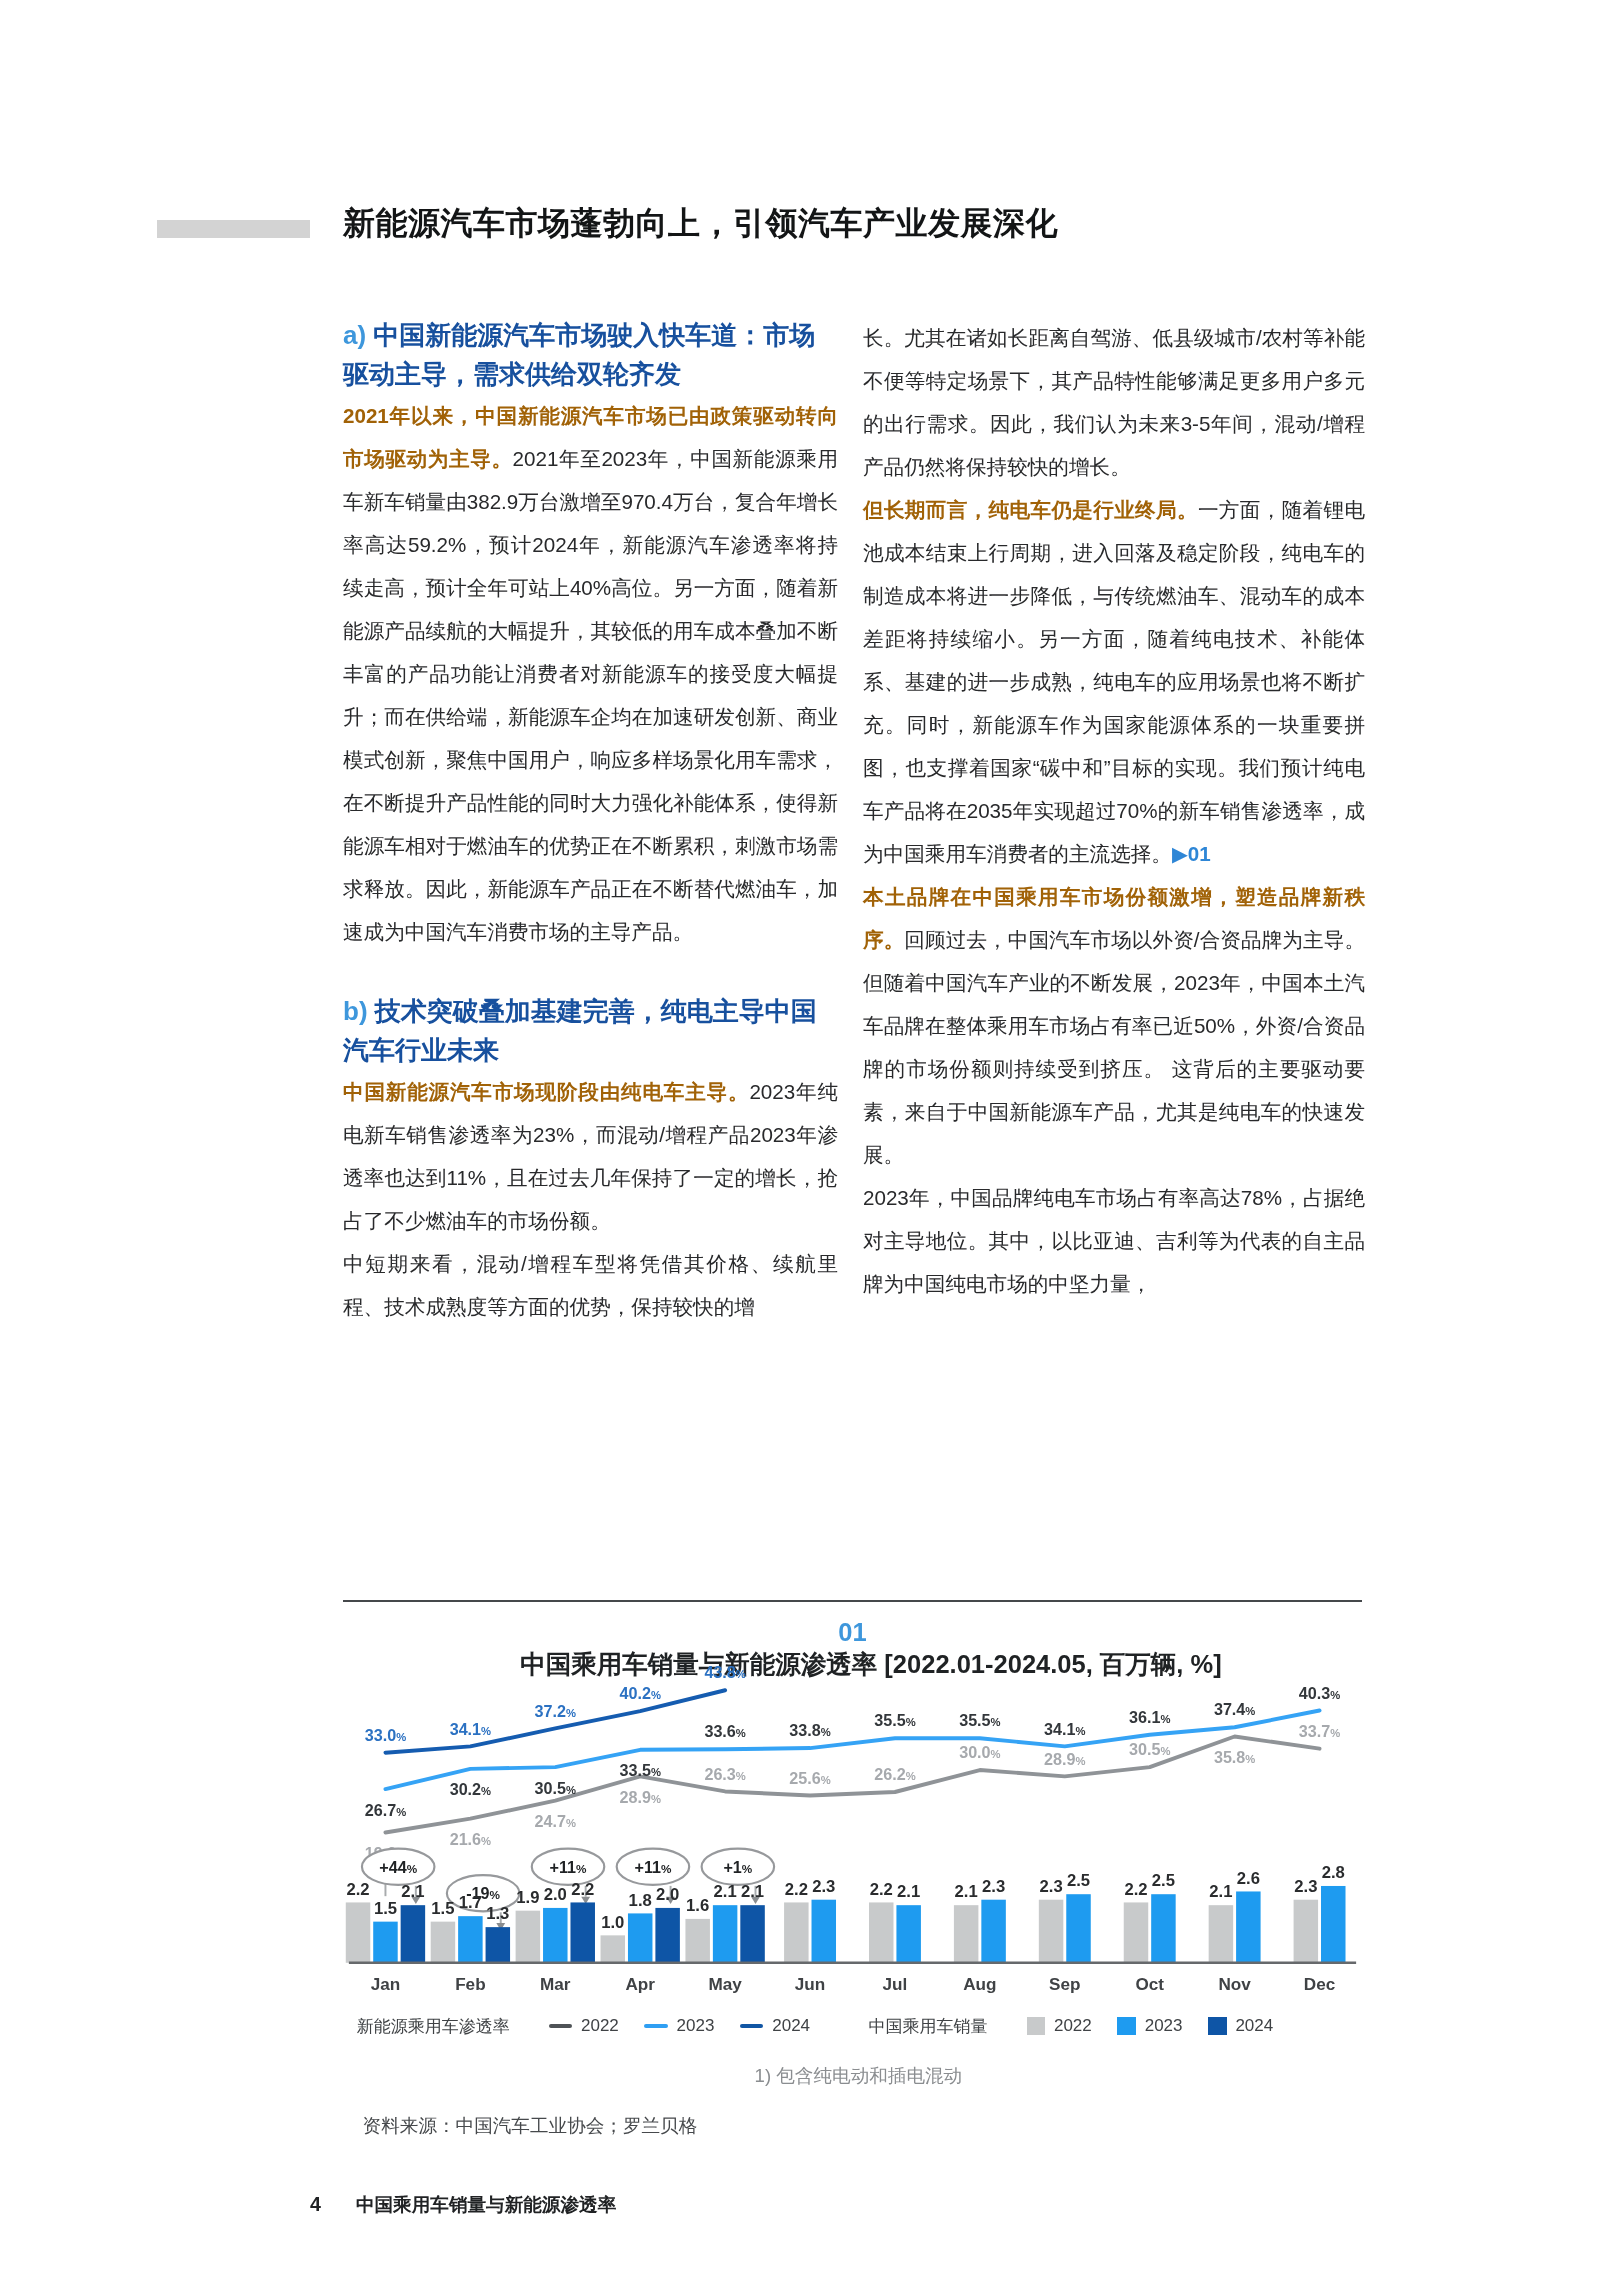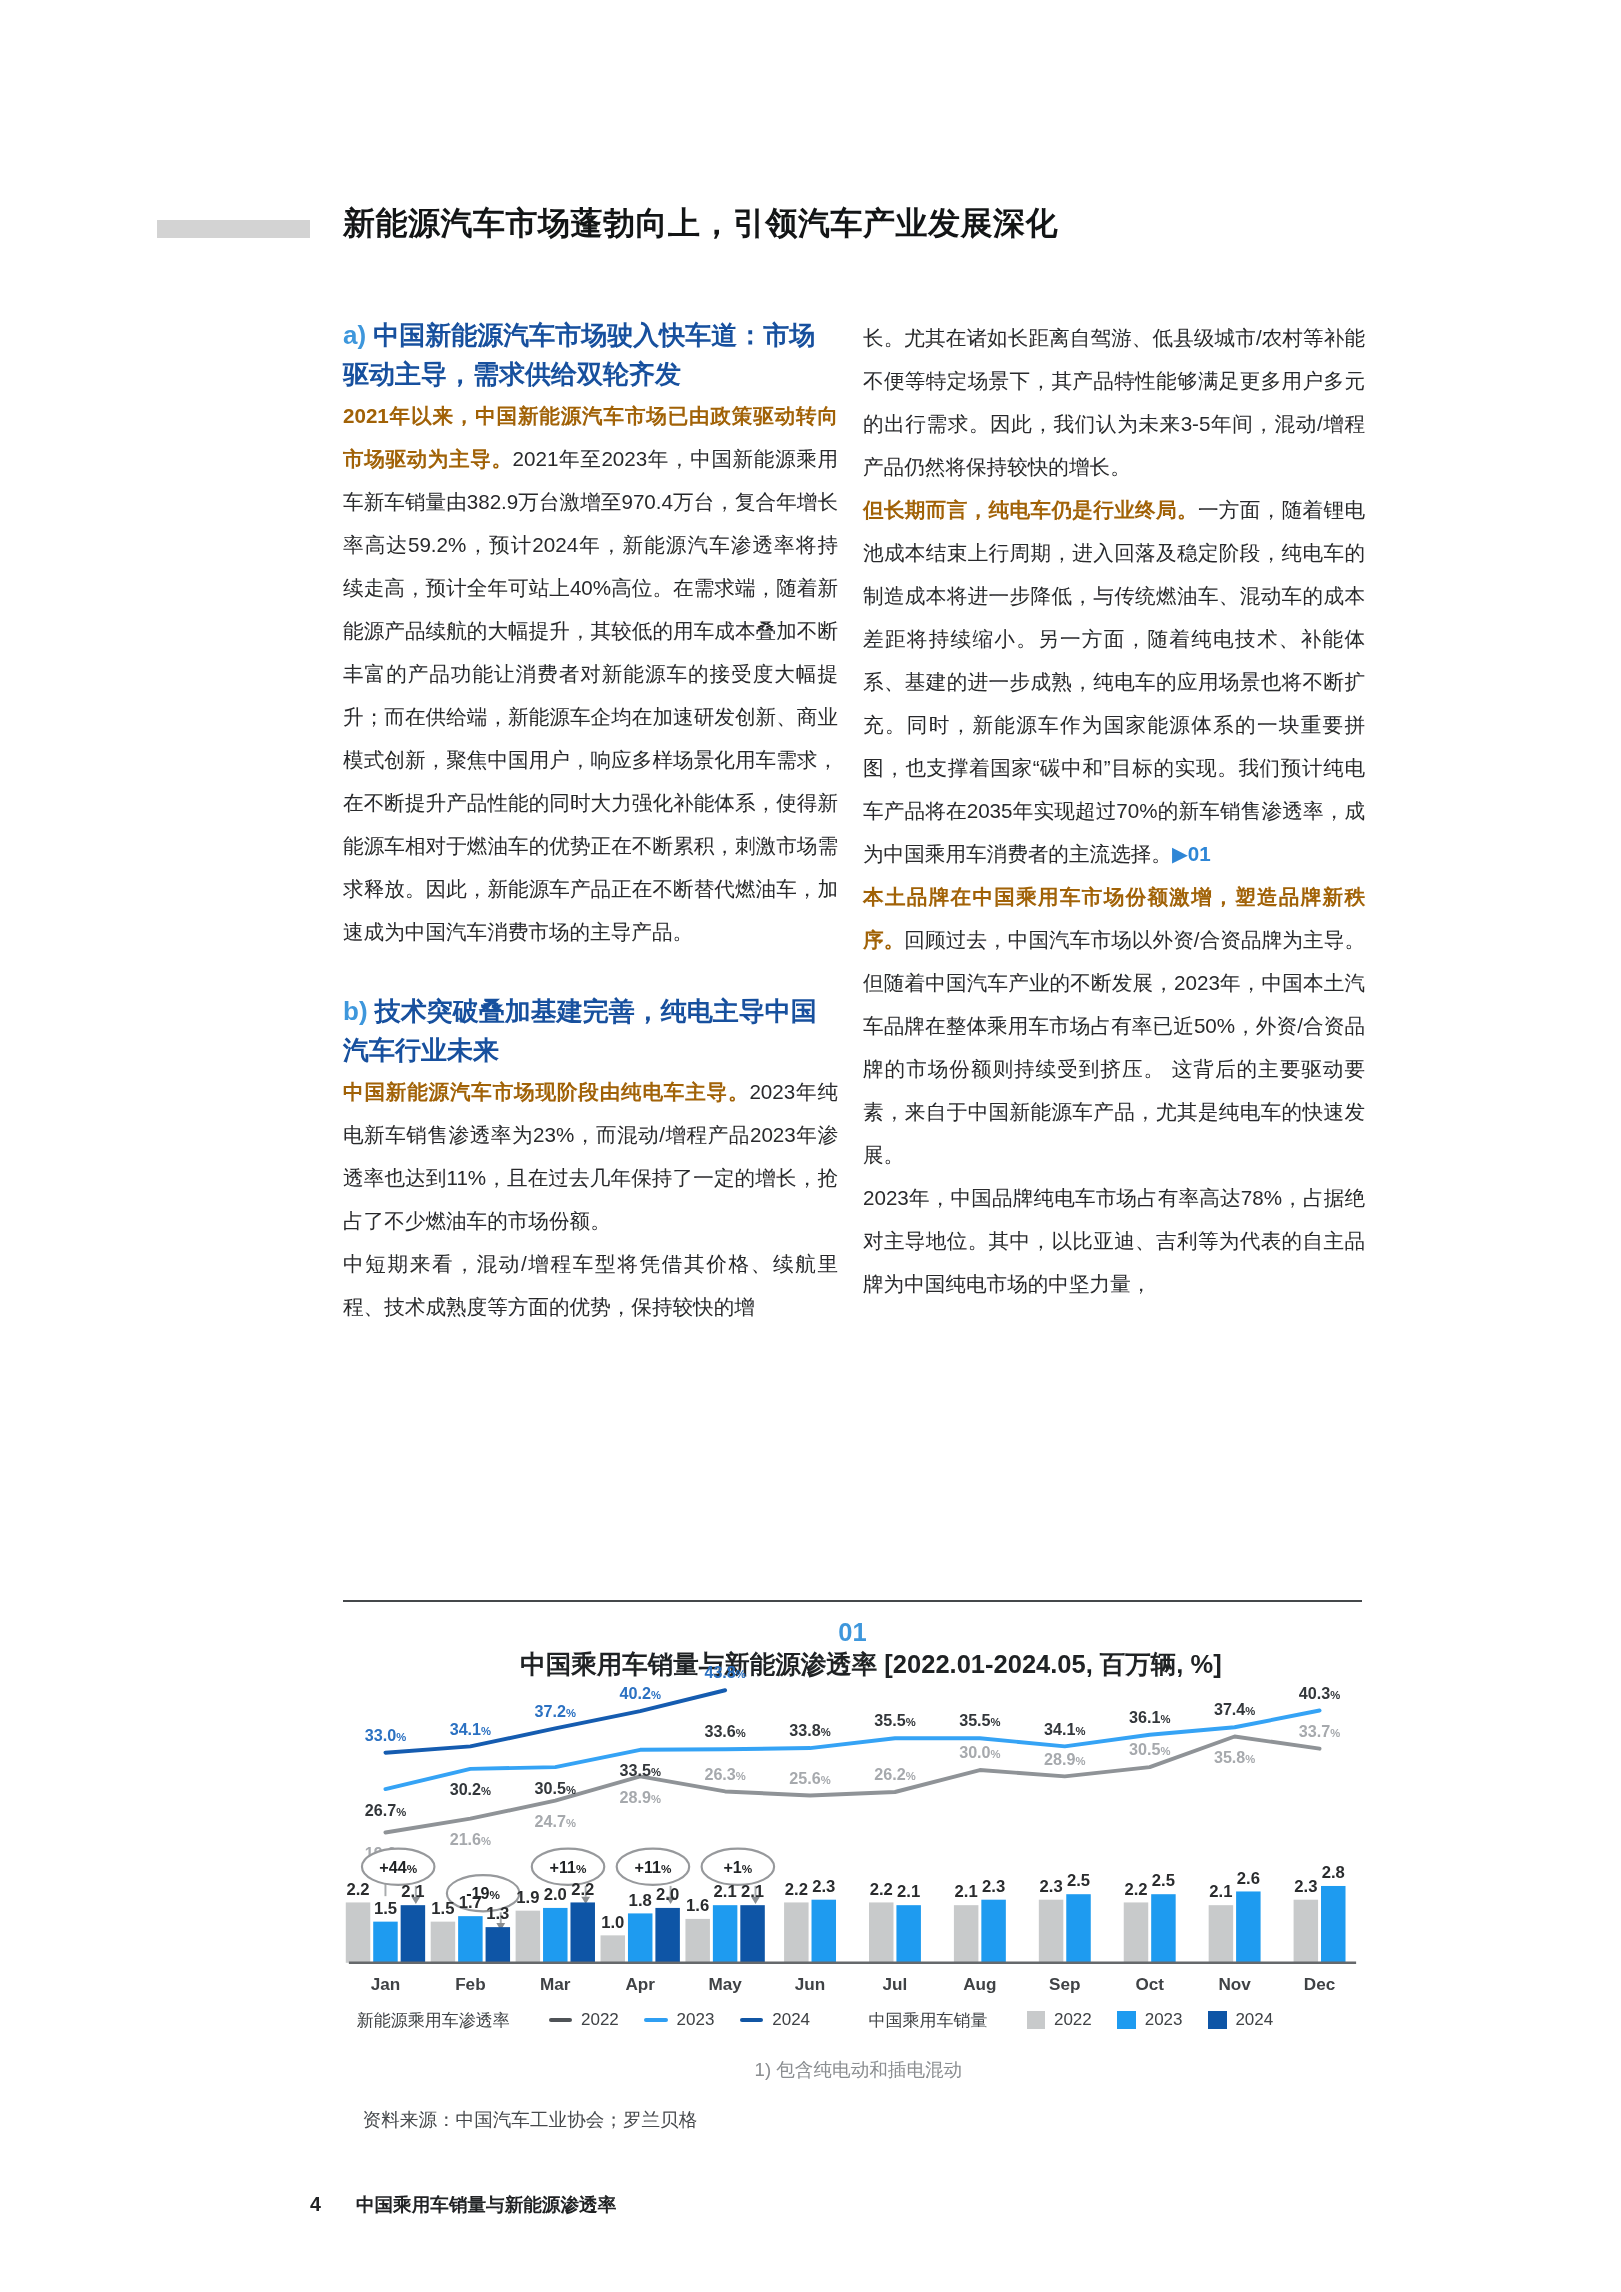--- a/index.html
+++ b/index.html
@@ -21,21 +21,21 @@
   .lead{font-weight:700;color:#a16207;}
   .ref{color:var(--accent-mid,#2E86D6);font-weight:700;white-space:nowrap;}
   
   .figure{position:absolute;left:343px;top:1600px;width:1019px;background:#fff;}
   .fig-rule{border-top:2px solid #45484B;width:100%;height:0;}
   .fig-head{margin-top:15.7px;height:37px;display:flex;align-items:center;flex-direction:column;}
   .fig-no{color:var(--accent-light,#3E97DC);font-size:25.5px;font-weight:700;}
   .fig-title{margin-left:37px;font-size:25.5px;font-weight:700;color:#1F2224;}
   #chart-svg{display:block;margin-top:5.9px;}
   svg text{font-family:"Liberation Sans","DejaVu Sans",sans-serif;}
-  .legend{margin-top:7px;display:flex;align-items:center;font-size:17px;color:#3F4245;
+  .legend{margin-top:13px;display:flex;align-items:center;font-size:17px;color:#3F4245;
           padding-left:13.7px;}
   .lg-group-label{margin-right:39px;}
   .lg-item{display:flex;align-items:center;margin-right:25.5px;}
   .lg-dash{display:inline-block;width:23.5px;height:3.9px;border-radius:2px;margin-right:8.8px;}
   .lg-sq{display:inline-block;width:18.6px;height:18.6px;margin-right:8.8px;}
   .gap{width:33px;}
   .footnote{margin-top:25.5px;padding-left:11.8px;font-size:18.6px;color:#8A8D90;text-align:center;}
   .source{margin-top:23.5px;padding-left:19.6px;font-size:18.6px;color:#46494C;}
   .footer{position:absolute;left:310px;top:2192px;display:flex;align-items:baseline;}
   .footer .pg{font-size:19.6px;font-weight:700;color:#202224;}
@@ -44,21 +44,21 @@
 </head>
 <body>
 
 <div class="page">
 
   <div class="kicker-bar"></div>
   <h1 class="page-title">新能源汽车市场蓬勃向上，引领汽车产业发展深化</h1>
 
   <div class="col col-left">
     <h2 class="sec"><span class="sec-prefix">a) </span><span class="sec-text">中国新能源汽车市场驶入快车道：市场驱动主导，需求供给双轮齐发</span></h2>
-    <p class="para mt-para"><span class="lead">2021年以来，中国新能源汽车市场已由政策驱动转向市场驱动为主导。</span><span>2021年至2023年，中国新能源乘用车新车销量由382.9万台激增至970.4万台，复合年增长率高达59.2%，预计2024年，新能源汽车渗透率将持续走高，预计全年可站上40%高位。在需求端，随着新能源产品续航的大幅提升，其较低的用车成本叠加不断丰富的产品功能让消费者对新能源车的接受度大幅提升；而在供给端，新能源车企均在加速研发创新、商业模式创新，聚焦中国用户，响应多样场景化用车需求，在不断提升产品性能的同时大力强化补能体系，使得新能源车相对于燃油车的优势正在不断累积，刺激市场需求释放。因此，新能源车产品正在不断替代燃油车，加速成为中国汽车消费市场的主导产品。</span></p>
+    <p class="para mt-para"><span class="lead">2021年以来，中国新能源汽车市场已由政策驱动转向市场驱动为主导。</span><span>2021年至2023年，中国新能源乘用车新车销量由382.9万台激增至970.4万台，复合年增长率高达59.2%，预计2024年，新能源汽车渗透率将持续走高，预计全年可站上40%高位。另一方面，随着新能源产品续航的大幅提升，其较低的用车成本叠加不断丰富的产品功能让消费者对新能源车的接受度大幅提升；而在供给端，新能源车企均在加速研发创新、商业模式创新，聚焦中国用户，响应多样场景化用车需求，在不断提升产品性能的同时大力强化补能体系，使得新能源车相对于燃油车的优势正在不断累积，刺激市场需求释放。因此，新能源车产品正在不断替代燃油车，加速成为中国汽车消费市场的主导产品。</span></p>
 
     <h2 class="sec mt-sec"><span class="sec-prefix">b) </span><span class="sec-text">技术突破叠加基建完善，纯电主导中国汽车行业未来</span></h2>
     <p class="para mt-para"><span class="lead">中国新能源汽车市场现阶段由纯电车主导。</span><span>2023年纯电新车销售渗透率为23%，而混动/增程产品2023年渗透率也达到11%，且在过去几年保持了一定的增长，抢占了不少燃油车的市场份额。</span></p>
     <p class="para mt-0"><span>中短期来看，混动/增程车型将凭借其价格、续航里程、技术成熟度等方面的优势，保持较快的增</span></p>
   </div>
 
   <div class="col col-right">
     <p class="para mt-0"><span>长。尤其在诸如长距离自驾游、低县级城市/农村等补能不便等特定场景下，其产品特性能够满足更多用户多元的出行需求。因此，我们认为未来3-5年间，混动/增程产品仍然将保持较快的增长。</span></p>
     <p class="para mt-para"><span class="lead">但长期而言，纯电车仍是行业终局。</span><span>一方面，随着锂电池成本结束上行周期，进入回落及稳定阶段，纯电车的制造成本将进一步降低，与传统燃油车、混动车的成本差距将持续缩小。另一方面，随着纯电技术、补能体系、基建的进一步成熟，纯电车的应用场景也将不断扩充。同时，新能源车作为国家能源体系的一块重要拼图，也支撑着国家“碳中和”目标的实现。我们预计纯电车产品将在2035年实现超过70%的新车销售渗透率，成为中国乘用车消费者的主流选择。</span><span class="ref">▶01</span></p>
 

